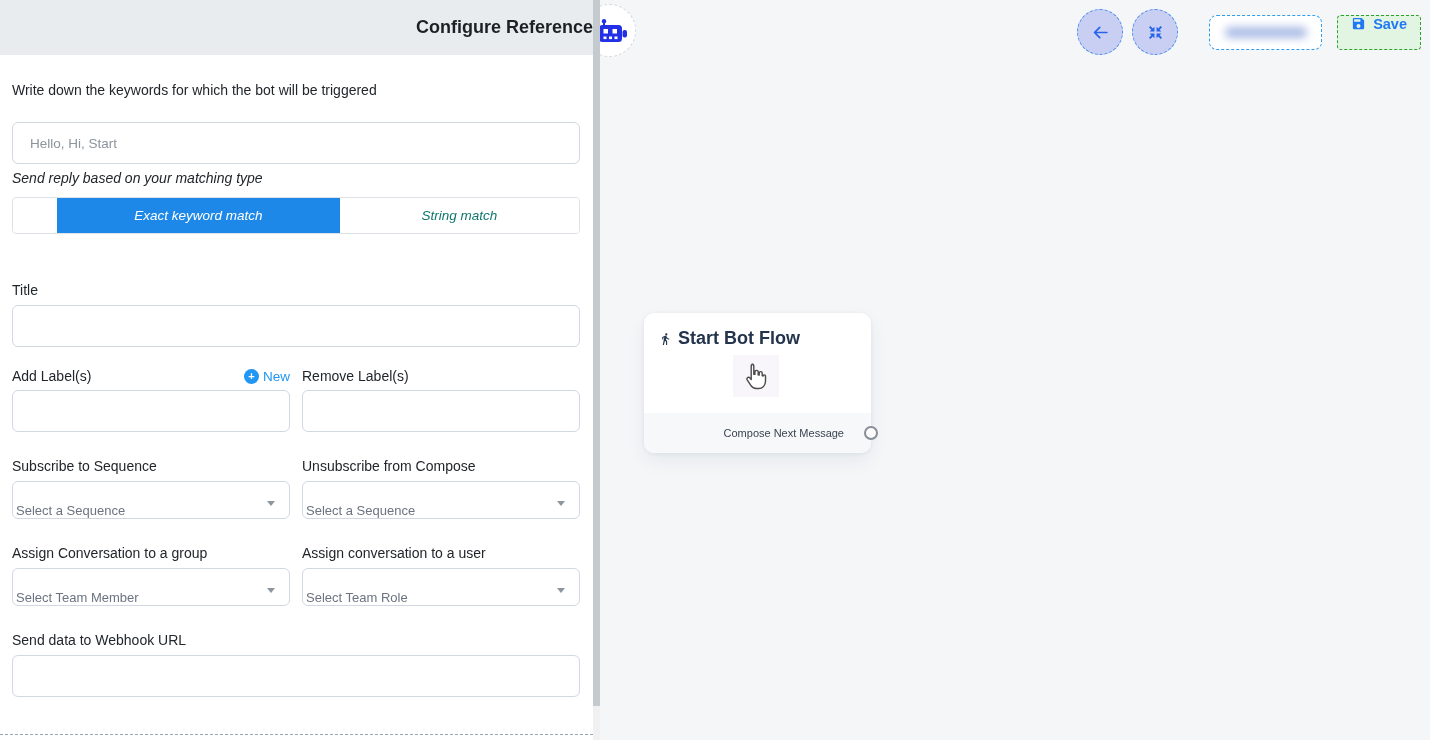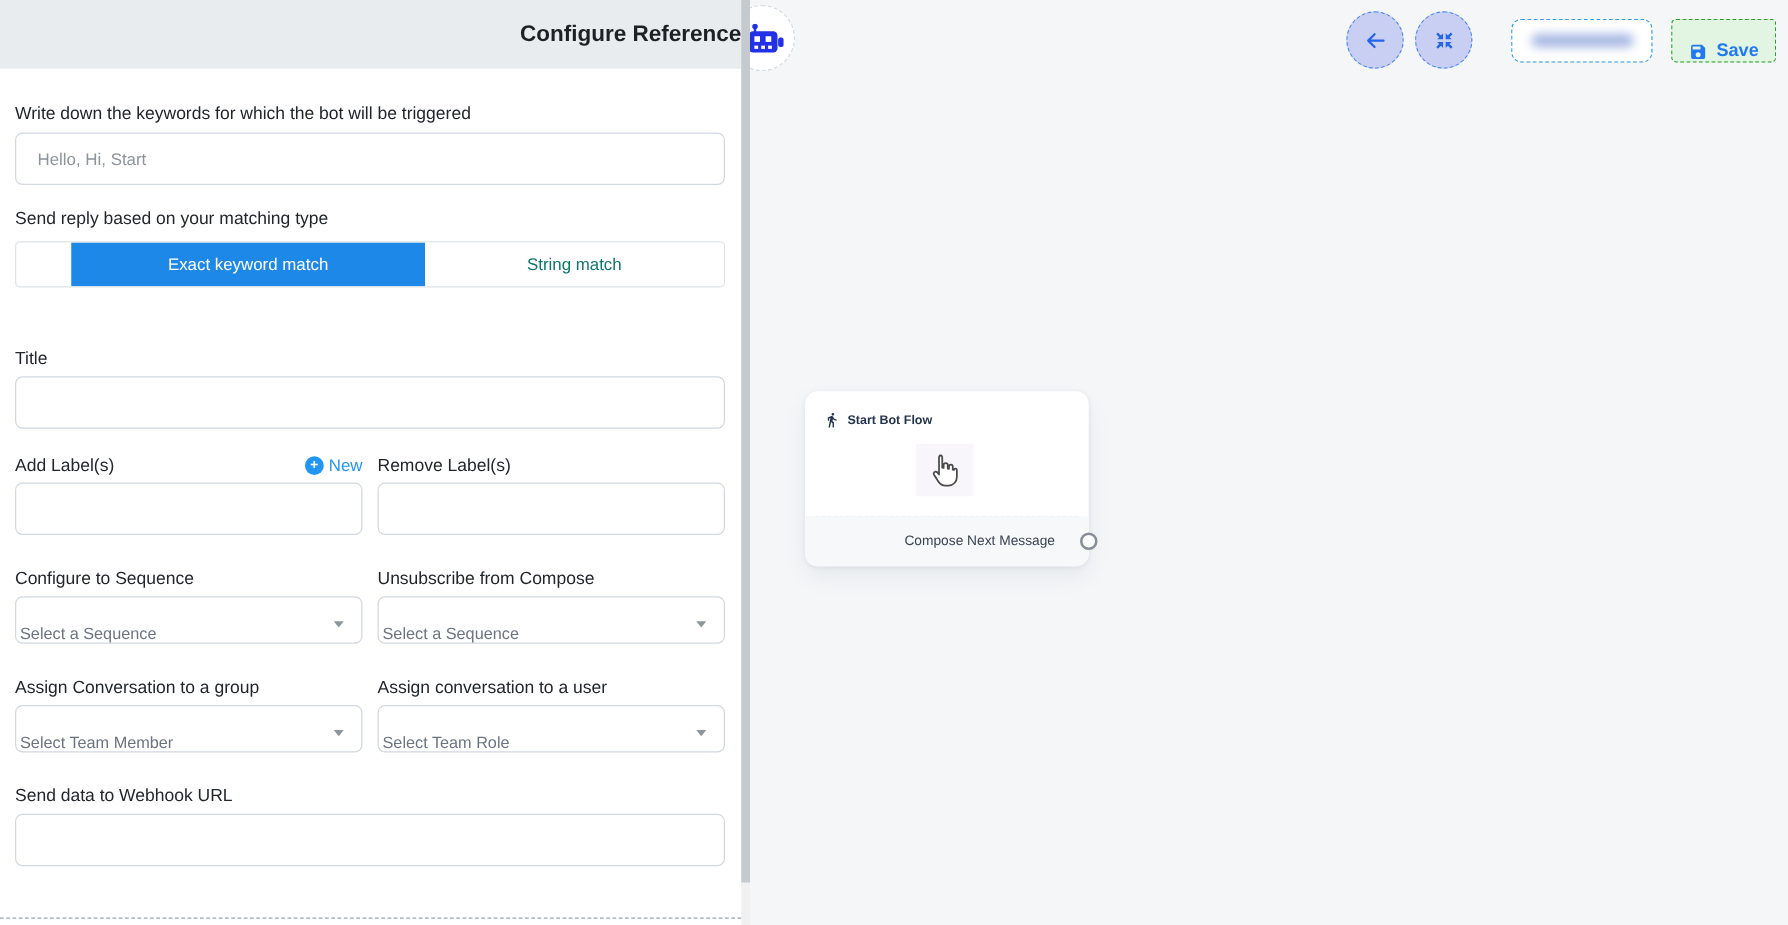--- a/index.html
+++ b/index.html
@@ -15,28 +15,28 @@
 
   
   .toolbar { position:absolute; top:9px; right:9px; display:flex; align-items:center; z-index:2; }
   .circ-btn { width:46px; height:46px; border-radius:50%; background:#c8cff3;
     border:1.5px dashed #4687f2; display:flex; align-items:center; justify-content:center;
     cursor:pointer; margin-left:9px; }
   .ghost-btn { width:113px; height:35px; margin-left:31px; border-radius:8px; background:#ffffff;
     border:1.5px dashed #2e9df0; display:flex; align-items:center; justify-content:center; cursor:pointer; }
   .blur-blob { width:82px; height:11px; border-radius:6px; background:#a9bae4; filter:blur(4px); }
   .save-btn { height:35px; padding:0 13px; margin-left:15px; border-radius:4px; background:#e2f5e2;
-    border:1.5px dashed #28a228; display:flex; align-items:flex-end; gap:7px; cursor:pointer;
+    border:1.5px dashed #28a228; display:flex; align-items:flex-start; gap:7px; cursor:pointer;
     color:#2178f3; font-size:14.5px; font-weight:700; }
 
   
   .node { position:absolute; left:644px; top:313px; width:227px; height:140px; background:#ffffff;
     border-radius:10px; box-shadow:0 1px 4px rgba(25,39,70,.07), 0 8px 20px rgba(25,39,70,.06); }
   .node-head { display:flex; align-items:center; gap:6px; padding:15px 14px 0 15px;
-    color:#24344d; font-size:10px; font-weight:700; }
+    color:#24344d; font-size:18px; font-weight:700; }
   .node-divider { position:absolute; left:8px; right:8px; top:100px; border-top:1px dashed #c7cdd5; }
   .node-footer { position:absolute; left:0; right:0; bottom:0; height:40px; background:#f7f8f9;
     border-radius:0 0 10px 10px; display:flex; align-items:center; justify-content:flex-end;
     padding-right:27px; font-size:11px; color:#394452; }
   .handle { position:absolute; right:-7px; top:113px; width:14px; height:14px; border-radius:50%;
     background:#fbfbfc; border:2px solid #878e97; cursor:crosshair; }
   .cursor-wrap { position:absolute; left:89px; top:42px; width:46px; height:42px;
     background:rgba(190,170,220,.10); display:flex; align-items:center; justify-content:center; }
 
   
@@ -44,23 +44,23 @@
   .panel-header { height:55px; background:#e9ecef; display:flex; align-items:center; justify-content:flex-end; }
   .panel-title { font-size:18px; font-weight:700; color:#1c2126; }
   .panel-body { padding:0 13px 0 12px; }
 
   .field-label { font-size:14px; color:#22262b; }
   .text-input { width:100%; height:42px; border:1px solid #d2d8e2; border-radius:6px; background:#fff;
     padding:0 17px; font-size:13.5px; color:#333; outline:none; font-family:inherit; }
   .text-input::placeholder { color:#8d949c; }
 
   .row-keywords { margin-top:27px; }
-  .row-keywords .text-input { margin-top:8px; }
-
-  .row-matching { margin-top:18px; }
+  .row-keywords .text-input { margin-top:24px; }
+
+  .row-matching { margin-top:6px;font-style:italic; }
   .tabs { margin-top:11px; display:flex; height:37px; border:1px solid #dee2e6; border-radius:4px;
     overflow:hidden; background:#fff;padding-left:44px; }
   .tab { display:flex; align-items:center; justify-content:center; font-size:13.5px; cursor:pointer; }
   .tab.active { width:54.2%; background:#1e88e8; color:#ffffff; }
   .tab.inactive { width:45.8%; background:#fff; color:#0f766e; }
 
   .row-title { margin-top:48px; }
   .row-title .text-input { margin-top:7px; }
 
   .grid2 { display:grid; grid-template-columns:278px 278px; column-gap:12px; }
@@ -187,21 +187,21 @@
         </div>
       </div>
       <div class="grid2">
         <input class="text-input" type="text" value="" style="">
         <input class="text-input" type="text" value="" style="">
       </div>
     </div>
 
     <div class="row-seq">
       <div class="grid2">
-        <div class="field-label">Configure to Sequence</div>
+        <div class="field-label">Subscribe to Sequence</div>
         <div class="field-label">Unsubscribe from Compose</div>
       </div>
       <div class="grid2">
         <div class="select">
           <span>Select a Sequence</span>
           <span class="caret"></span>
         </div>
         <div class="select">
           <span>Select a Sequence</span>
           <span class="caret"></span>

